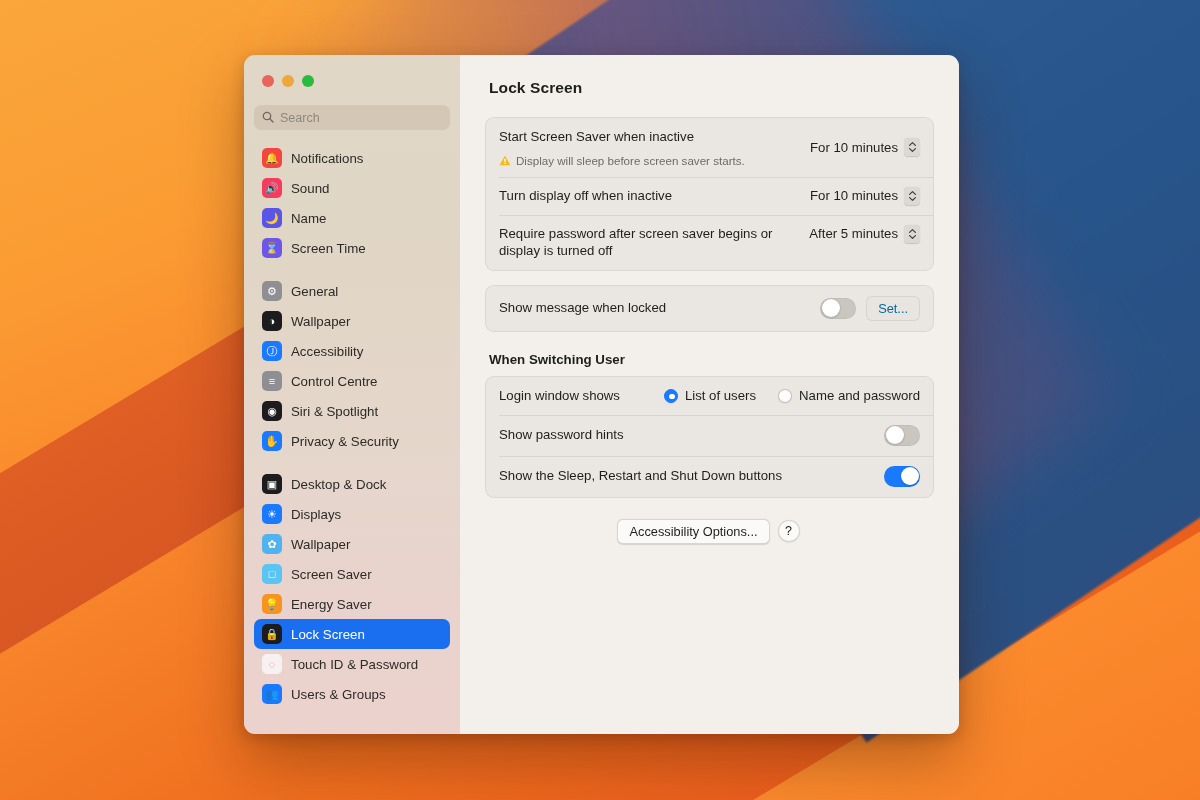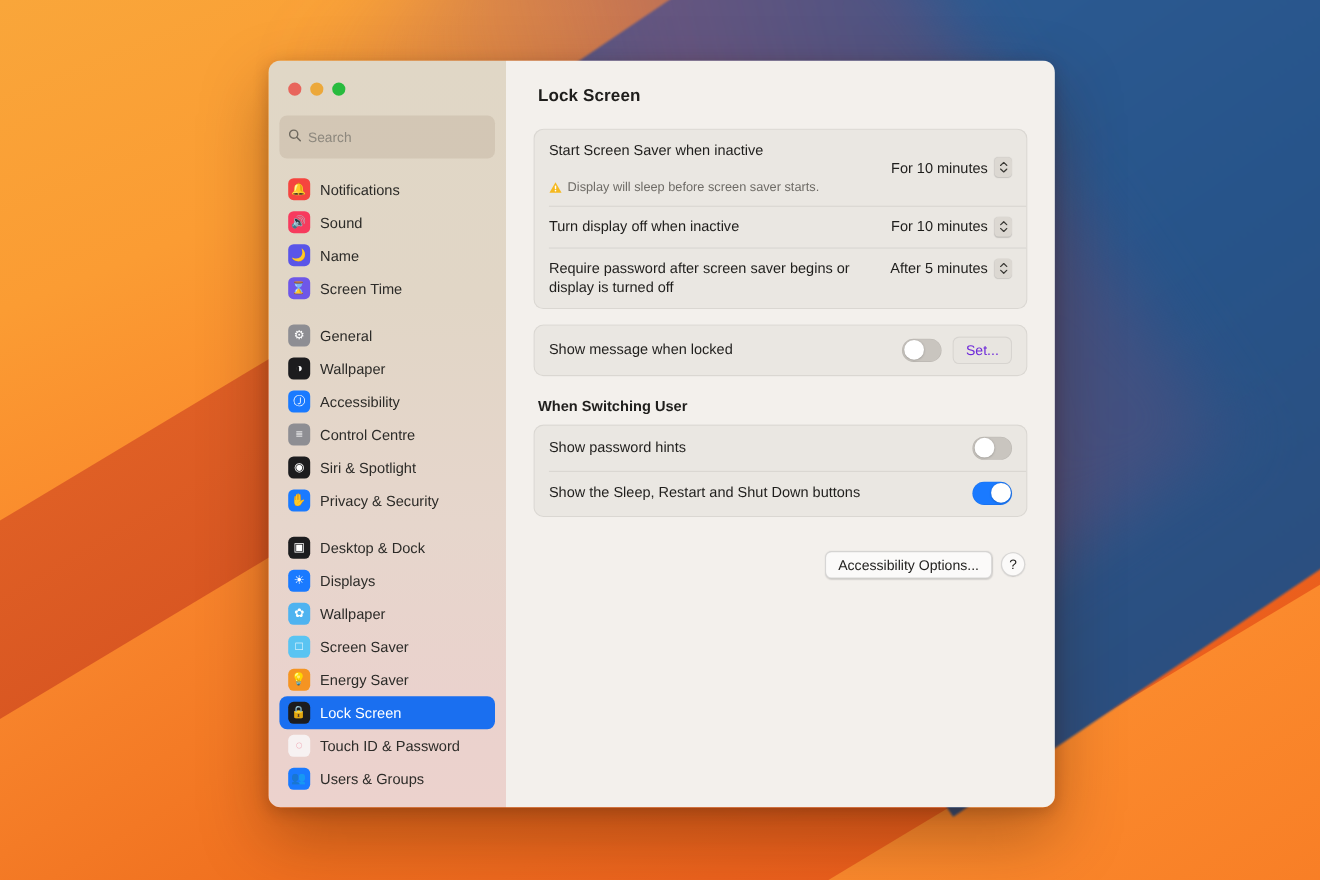--- a/index.html
+++ b/index.html
@@ -82,21 +82,21 @@
     flex:0 0 216px;
   }
   #traffic { display:flex; gap:8px; padding:20px 0 0 8px; }
   .tl { width:12px; height:12px; border-radius:50%; }
   .tl.red    { background:#e8655c; }
   .tl.yellow { background:#eca83a; }
   .tl.green  { background:#28bb3e; }
 
   #search-wrap {
     margin-top:18px;
-    height:39px;
+    height:25px;
     background:rgba(140,120,95,.16);
     border-radius:7px;
     display:flex; align-items:center;
     padding:0 8px;
     gap:6px;
   }
   #search-wrap svg { flex:0 0 auto; }
   #search-input {
     border:none; background:transparent; outline:none;
     font-family:"Liberation Sans", sans-serif;
@@ -152,21 +152,21 @@
     position:relative;
   }
   .row + .row::before {
     content:""; position:absolute; left:13px; right:0; top:0;
     height:1px; background:rgba(0,0,0,.075);
   }
   .row-label { font-size:13.2px; color:#1f1e1c; line-height:1.33; }
   .row-label.wrap { max-width:300px; }
   .row-sub {
     display:flex; align-items:center; gap:5px;
-    margin-top:18px;
+    margin-top:8px;
     font-size:11.6px; color:#6e6b66;text-align:center;
   }
 
   .warn-tri { width:12px; height:11px; flex:0 0 12px; }
 
   
   .popup {
     display:flex; align-items:center; gap:6px;
     font-size:13.2px; color:#1f1e1c;
     cursor:default; white-space:nowrap;
@@ -199,21 +199,21 @@
   .btn {
     font-family:"Liberation Sans", sans-serif;
     font-size:12.8px; color:#1f1e1c;
     background:#fbfaf9;
     border:.5px solid rgba(0,0,0,.14);
     border-radius:6px;
     padding:4px 11px;
     box-shadow:0 .5px 1.2px rgba(0,0,0,.13);
     cursor:default;
   }
-  .btn.disabled { color:#6d28d9; background:#e8e5e0; box-shadow:none; border-color:rgba(0,0,0,.07); }
+  .btn.disabled { color:#0369a1; background:#e8e5e0; box-shadow:none; border-color:rgba(0,0,0,.07); }
 
   .section-title {
     font-size:13.3px; font-weight:bold; color:#1f1e1c;
     margin:20px 0 9px 4px;
   }
 
   .radio-group { display:flex; align-items:center; gap:22px; }
   .radio-opt { display:flex; align-items:center; gap:7px; font-size:13.2px; color:#1f1e1c; cursor:default; }
   .radio {
     width:14px; height:14px; border-radius:50%;
@@ -221,22 +221,22 @@
     box-shadow:0 .5px 1px rgba(0,0,0,.1);
     flex:0 0 14px; position:relative;
   }
   .radio.checked { background:#1a7aff; border-color:#1a7aff; }
   .radio.checked::after {
     content:""; position:absolute; left:4.3px; top:4.3px;
     width:5.4px; height:5.4px; border-radius:50%; background:#fff;
   }
 
   #footer-actions {
-    display:flex; align-items:center; justify-content:flex-end;
-    gap:8px; margin-top:31px; padding-right:2px;
+    display:flex; align-items:center; justify-content:center;
+    gap:8px; margin-top:21px; padding-right:2px;
   }
   #help-btn {
     width:22px; height:22px; border-radius:50%;
     background:#fbfaf9; border:.5px solid rgba(0,0,0,.14);
     box-shadow:0 .5px 1.2px rgba(0,0,0,.13);
     display:flex; align-items:center; justify-content:center;
     font-size:12.5px; color:#1f1e1c; cursor:default;
   }
 </style>
 </head>
@@ -423,20 +423,33 @@
               </div>
             <button class="btn disabled">Set...</button>
           </div>
         </div>
       </div>
 
       <div class="section-title">When Switching User</div>
 
       <div class="card">
 
+        <div class="row">
+          <div class="row-label">Login window shows</div>
+          <div class="radio-group">
+            <div class="radio-opt">
+              <span class="radio checked"></span>
+              <span>List of users</span>
+            </div>
+            <div class="radio-opt">
+              <span class="radio"></span>
+              <span>Name and password</span>
+            </div>
+          </div>
+        </div>
 
         <div class="row">
           <div class="row-label">Show password hints</div>
           <div class="toggle">
               <span class="knob"></span>
             </div>
         </div>
 
         <div class="row">
           <div class="row-label">Show the Sleep, Restart and Shut Down buttons</div>

